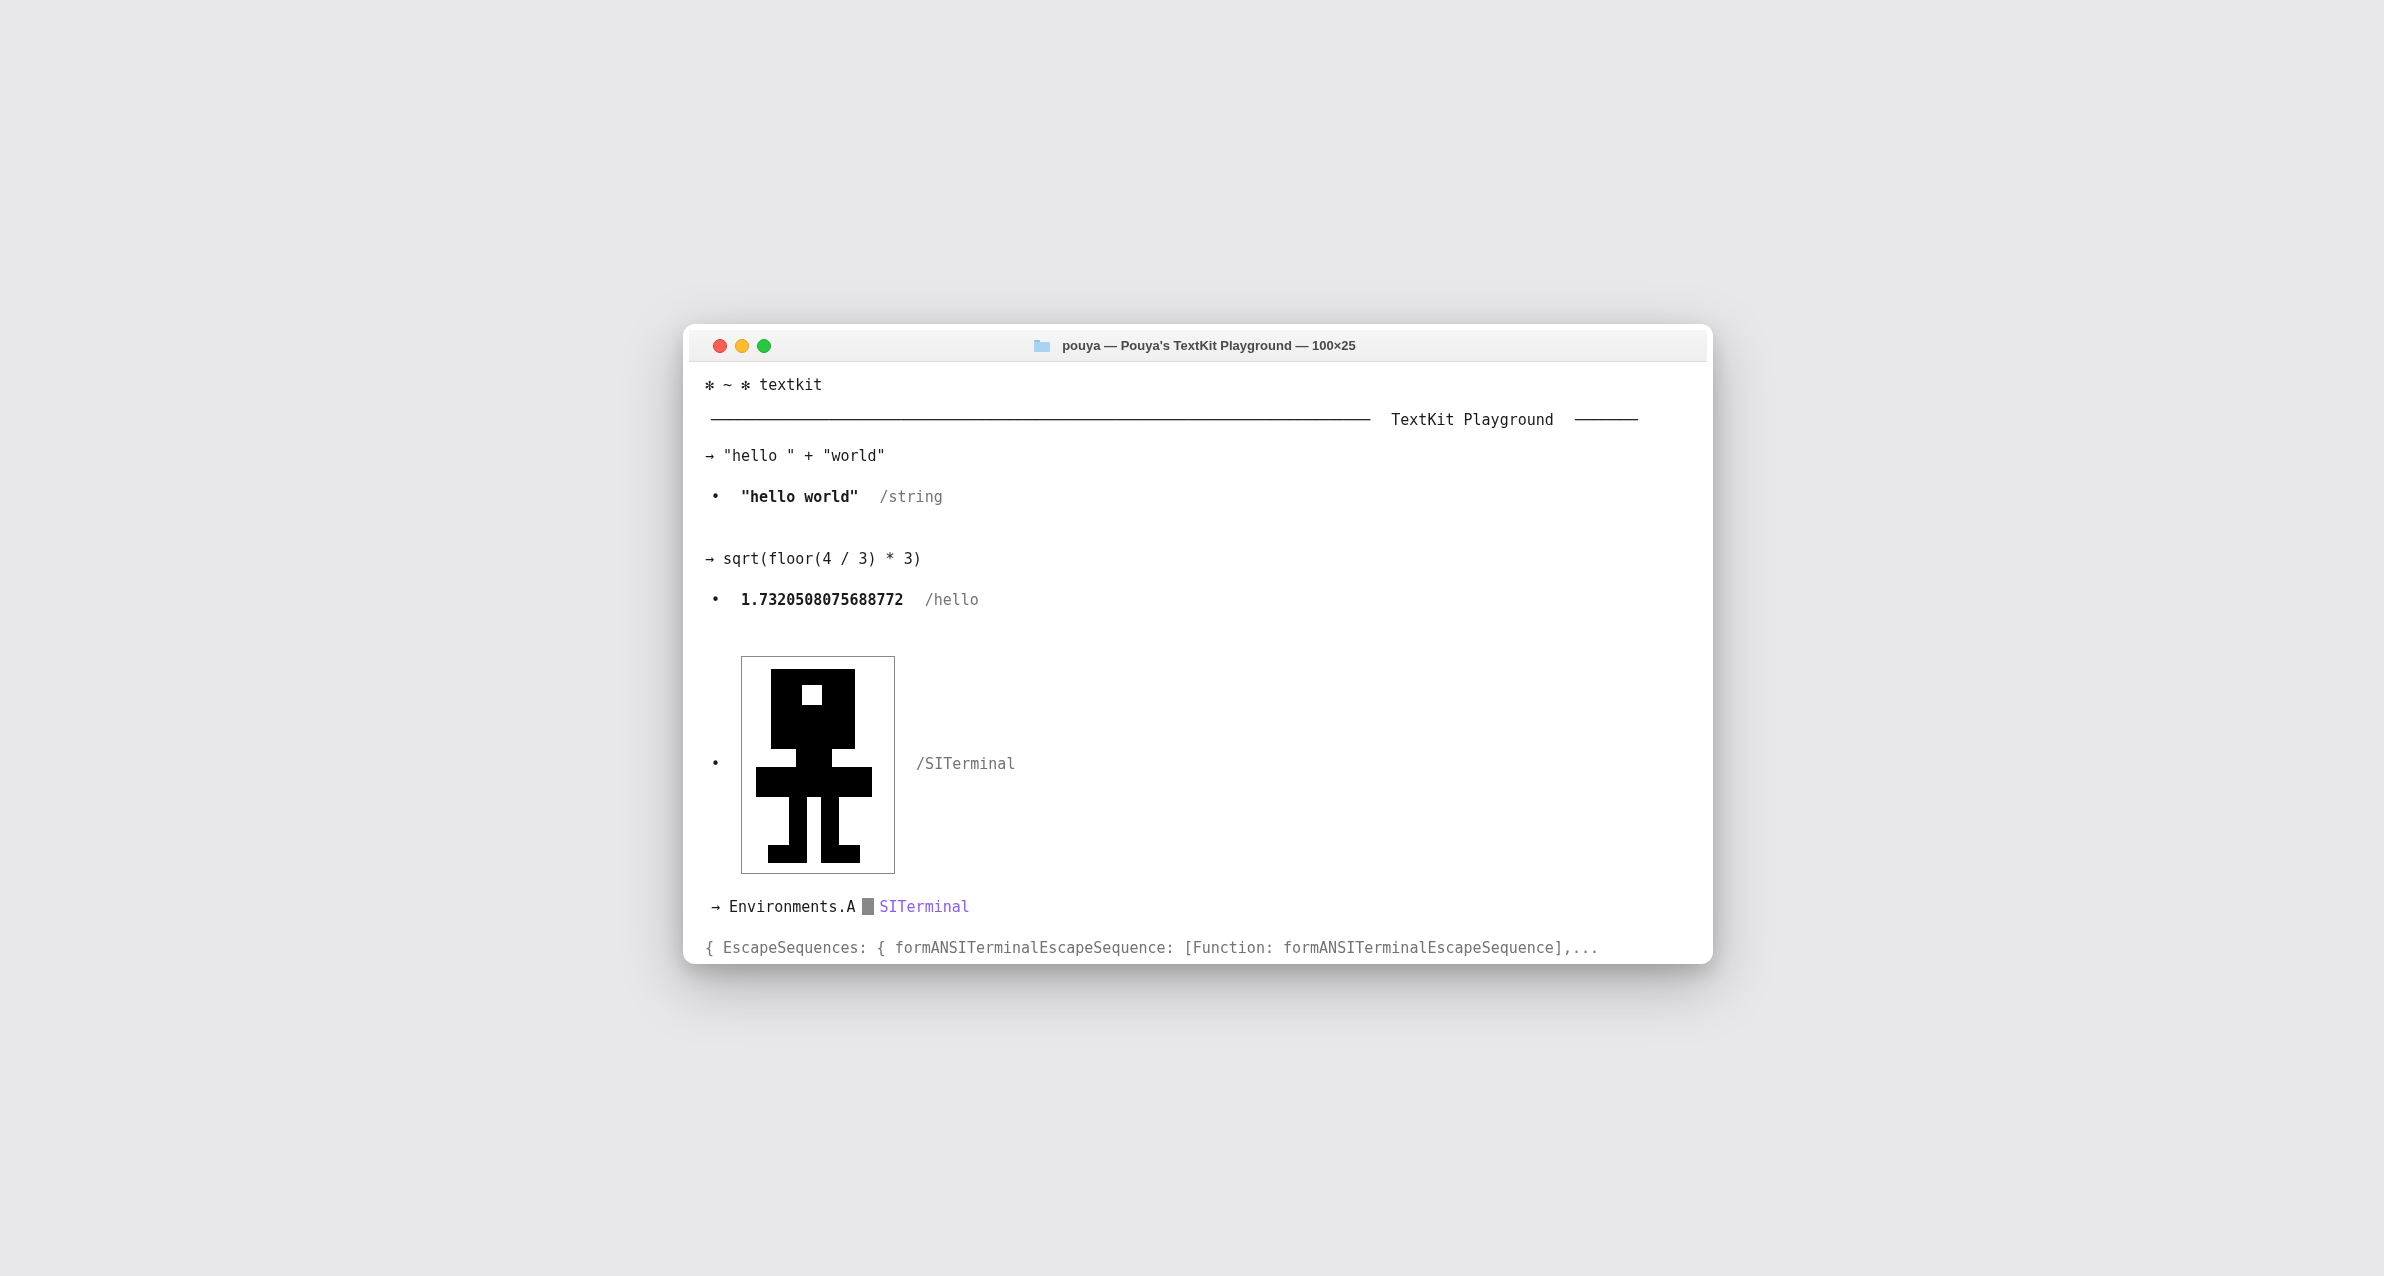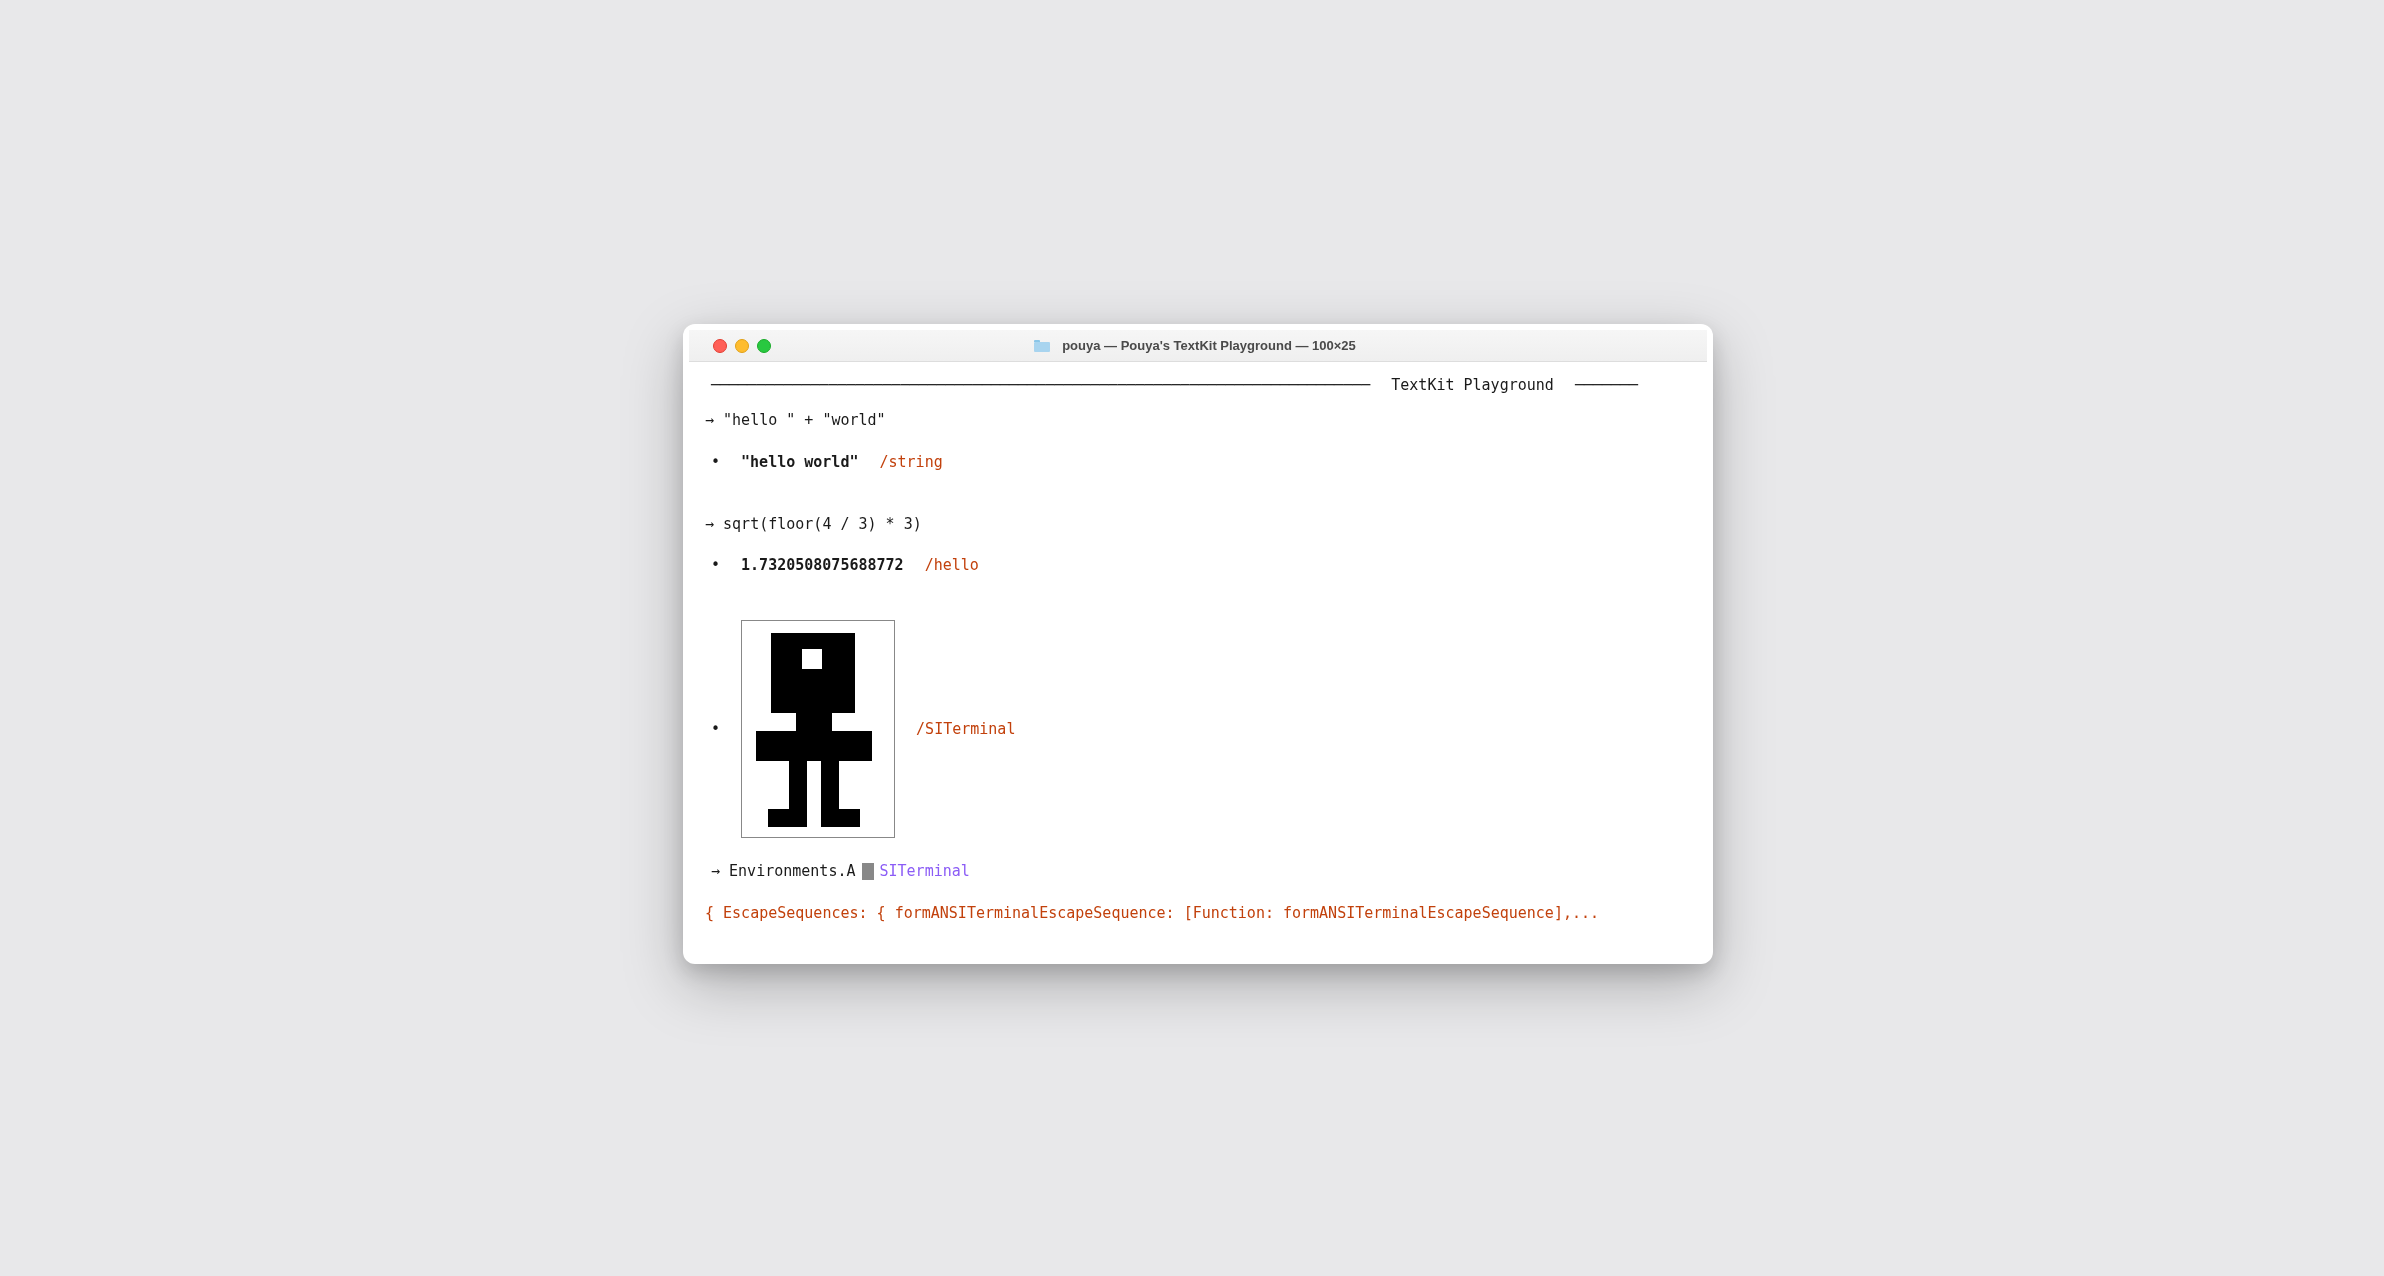--- a/index.html
+++ b/index.html
@@ -93,21 +93,21 @@
       overflow: hidden;
     }
     .line { white-space: pre; }
     .hrline {
       white-space: pre;
       font-size: 15px;
       letter-spacing: 0;
     }
     .italic { }
     .bold { font-weight: 700; }
-    .light { color: #c2410c; }
+    .light { color: #737373; }
     .row { display: flex; align-items: center; gap: 0; white-space: pre; }
     .cursor {
       display: inline-block;
       width: 9px;
       height: 17px;
       background: #888;
       vertical-align: text-bottom;
       margin-bottom: 1px;
     }
     .shape-row {
@@ -151,20 +151,21 @@
       <div class="tl tl-min"></div>
       <div class="tl tl-max"></div>
     </div>
     <div class="title-wrap">
       <span class="folder-icon"></span>
       <span class="title-text">pouya — Pouya's TextKit Playground — 100×25</span>
     </div>
   </div>
 
   <div class="terminal">
+    <div class="line">✻ ~ ✻ textkit</div>
     <div class="hrline"><span id="banner-left">─────────────────────────────────────────────────────────────────────────</span> <span class="italic">TextKit Playground</span> <span id="banner-right">───────</span></div>
 
     <div class="line">→ "hello " + "world"</div>
     <div class="row">
       <span>• </span>
       <span class="bold">"hello world"</span>
       <span class="light"> /string</span>
     </div>
 
     <div class="spacer"></div>

